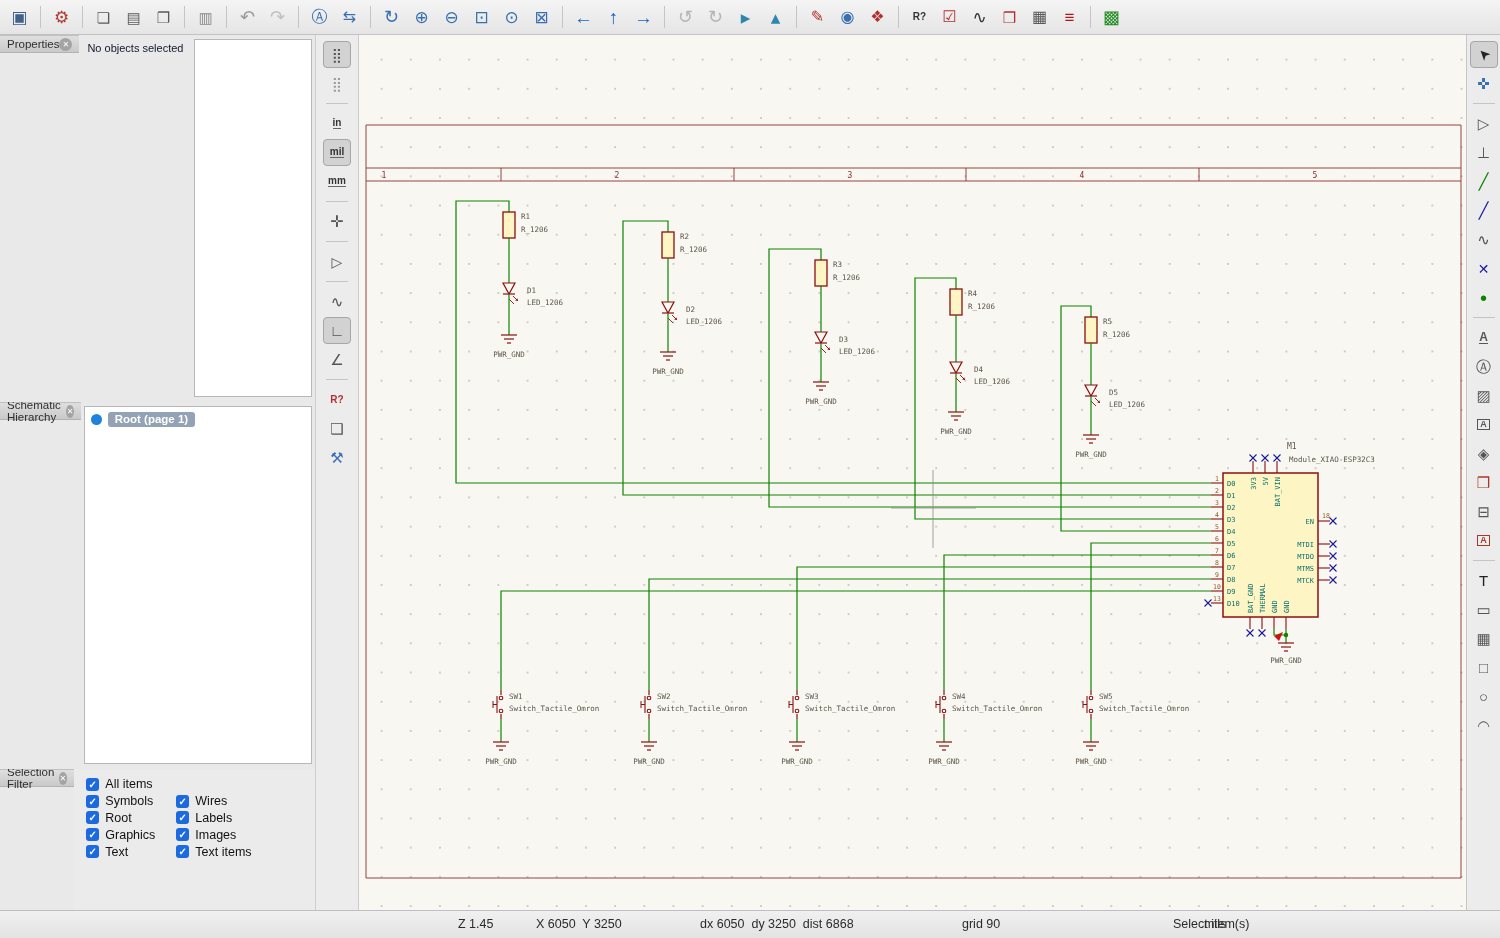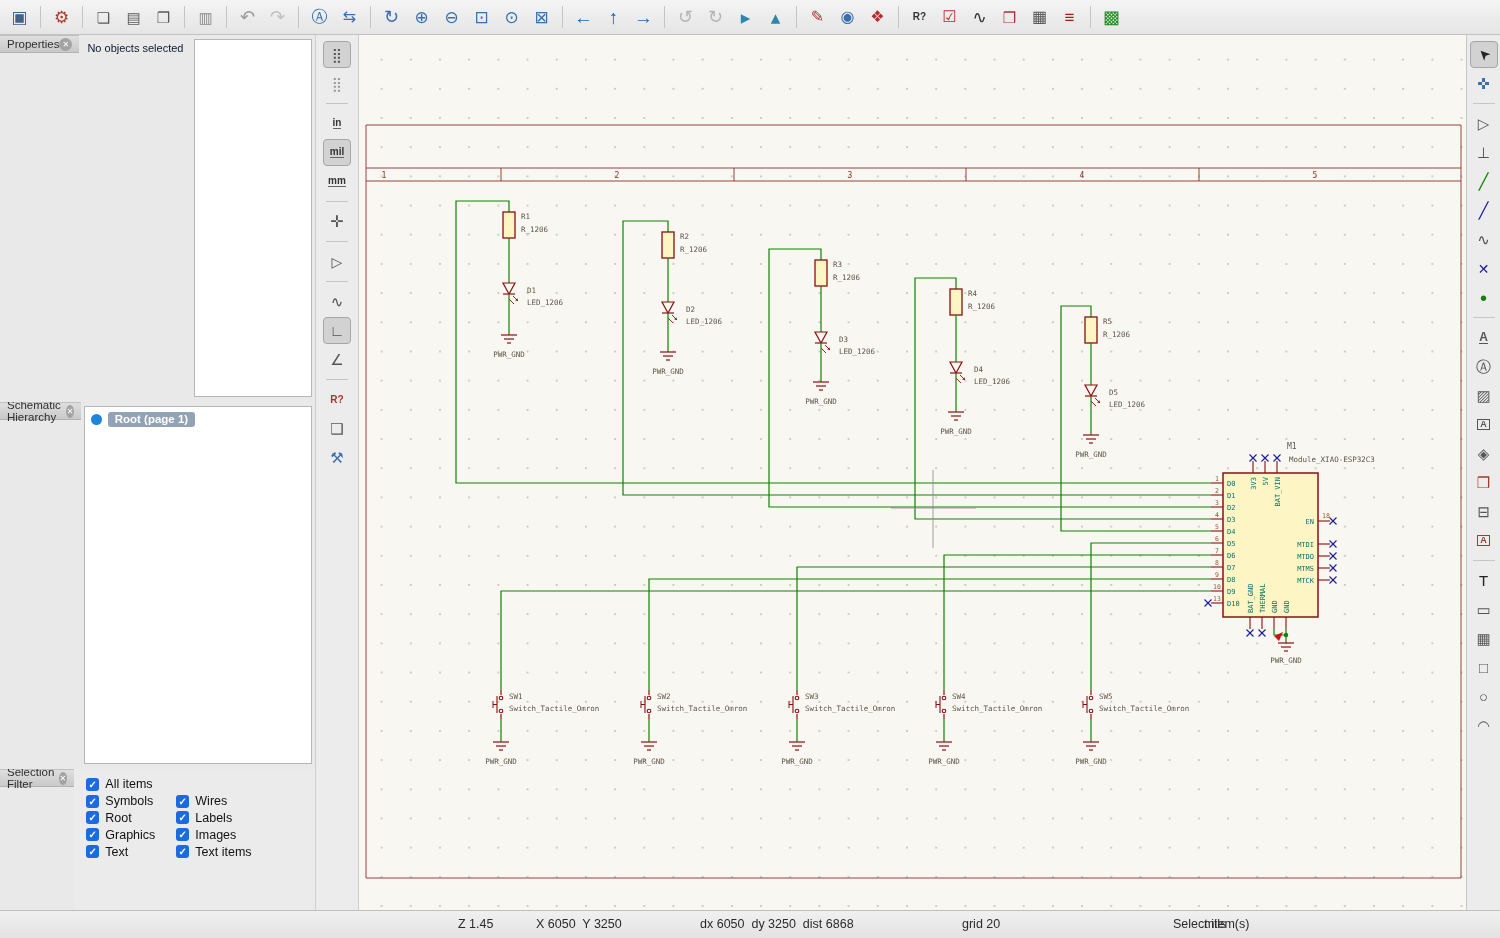--- a/index.html
+++ b/index.html
@@ -642,17 +642,17 @@
         <div class="tbtn">
           <span class="glyph" style="color: rgb(85, 85, 85); font-size: 15px;">◠</span>
         </div>
       </div>
   </div>
 
   <div class="status-bar">
     <span style="left:458px">Z 1.45</span>
     <span style="left:536px">X 6050  Y 3250</span>
     <span style="left:700px">dx 6050  dy 3250  dist 6868</span>
-    <span style="left:962px">grid 20</span>
+    <span style="left:962px">grid 90</span>
     <span style="left:1204px">mils</span>
     <span style="left:1173px">Select item(s)</span>
   </div>
 </div>
 
 </body></html>

